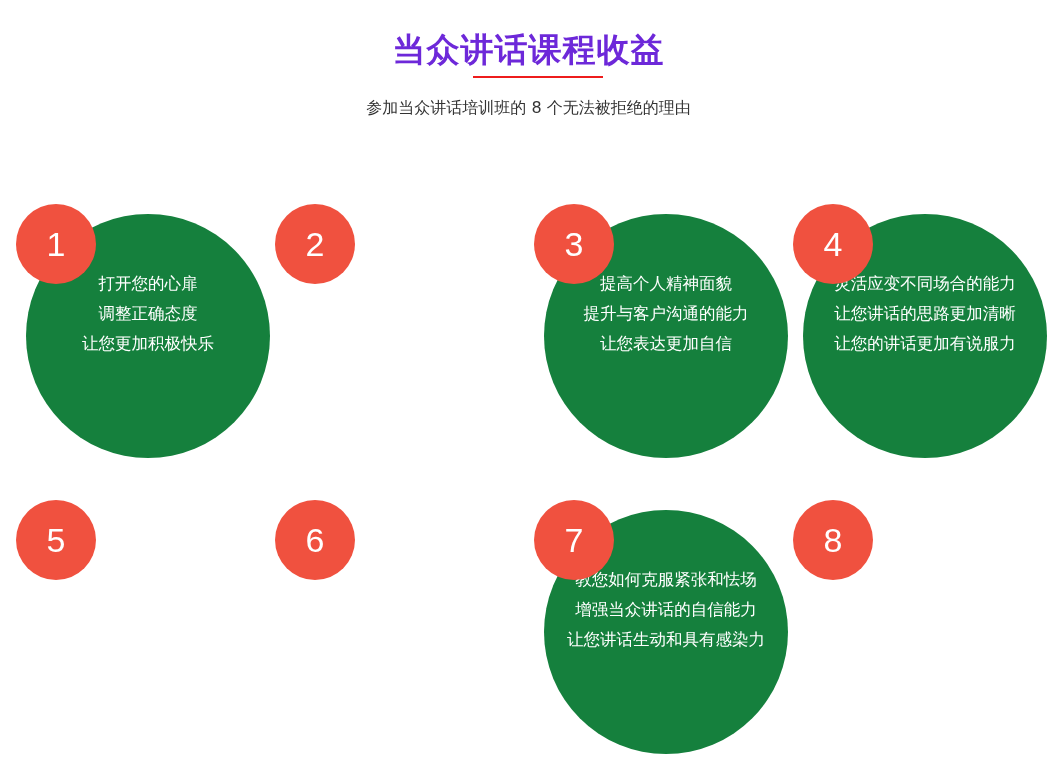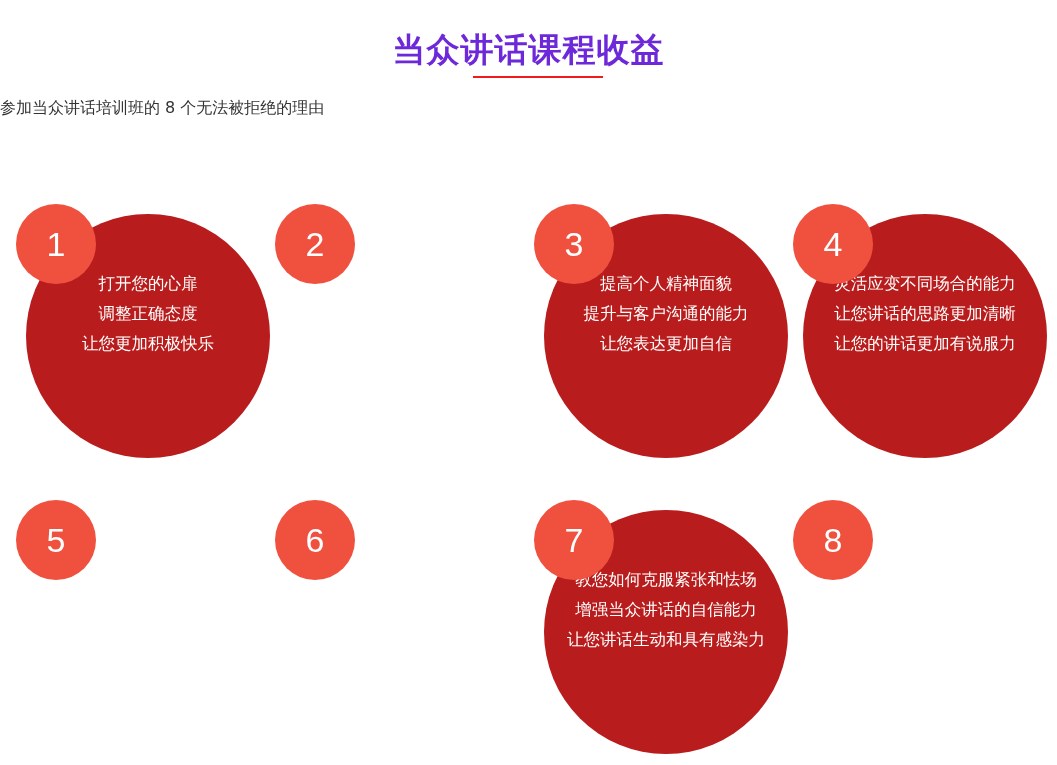--- a/index.html
+++ b/index.html
@@ -8,27 +8,27 @@
     font-family: "DejaVu Sans", "Liberation Sans", sans-serif;
   }
   .title {
     position: absolute; left: 0; width: 1057px; top: 28px; text-align: center;
     font-size: 33px; font-weight: bold; color: #6d28d9; letter-spacing: 1px; line-height: 44px;
   }
   .underline {
     position: absolute; left: 473px; top: 76px; width: 130px; height: 2px; background: #ee1c1c;
   }
   .subtitle {
-    position: absolute; left: 0; width: 1057px; top: 96px; 
+    position: absolute; left: 0; width: 1057px; top: 96px; text-align: center;
     font-size: 16px; color: #333333; line-height: 24px;
   }
   .card { position: absolute; width: 270px; height: 260px; }
   .big {
     position: absolute; width: 244px; height: 244px; border-radius: 50%;
-    background: #b91c1c; left: 10px; top: 10px;
+    background: #15803d; left: 10px; top: 10px;
     display: flex; flex-direction: column; align-items: center; justify-content: center;
     color: #ffffff; font-size: 16.5px; line-height: 30px; text-align: center;
     padding-bottom: 44px; box-sizing: border-box;
   }
   .big span { display: block; white-space: nowrap; }
   .badge {
     position: absolute; left: 0; top: 0; width: 80px; height: 80px; border-radius: 50%;
     background: #f0513f; color: #ffffff; font-size: 34px; line-height: 80px; text-align: center;
     font-family: "Liberation Sans", sans-serif; z-index: 2;
   }

